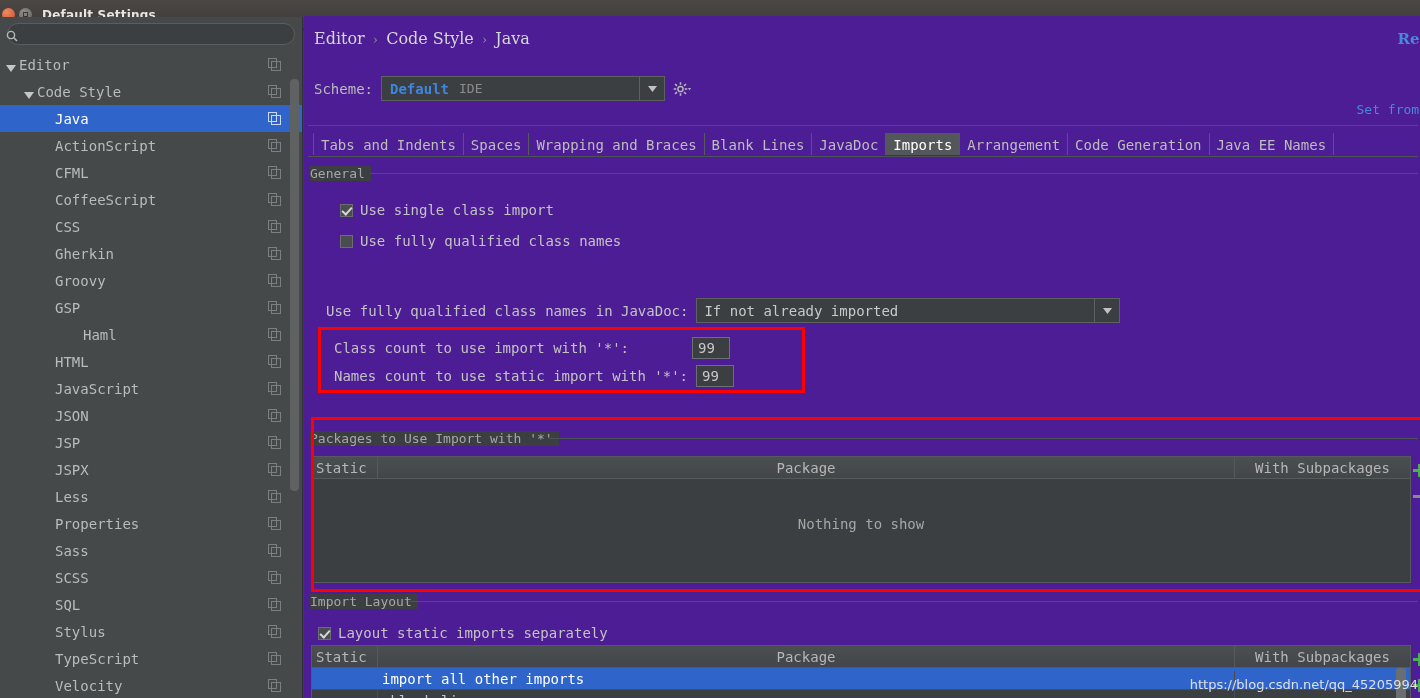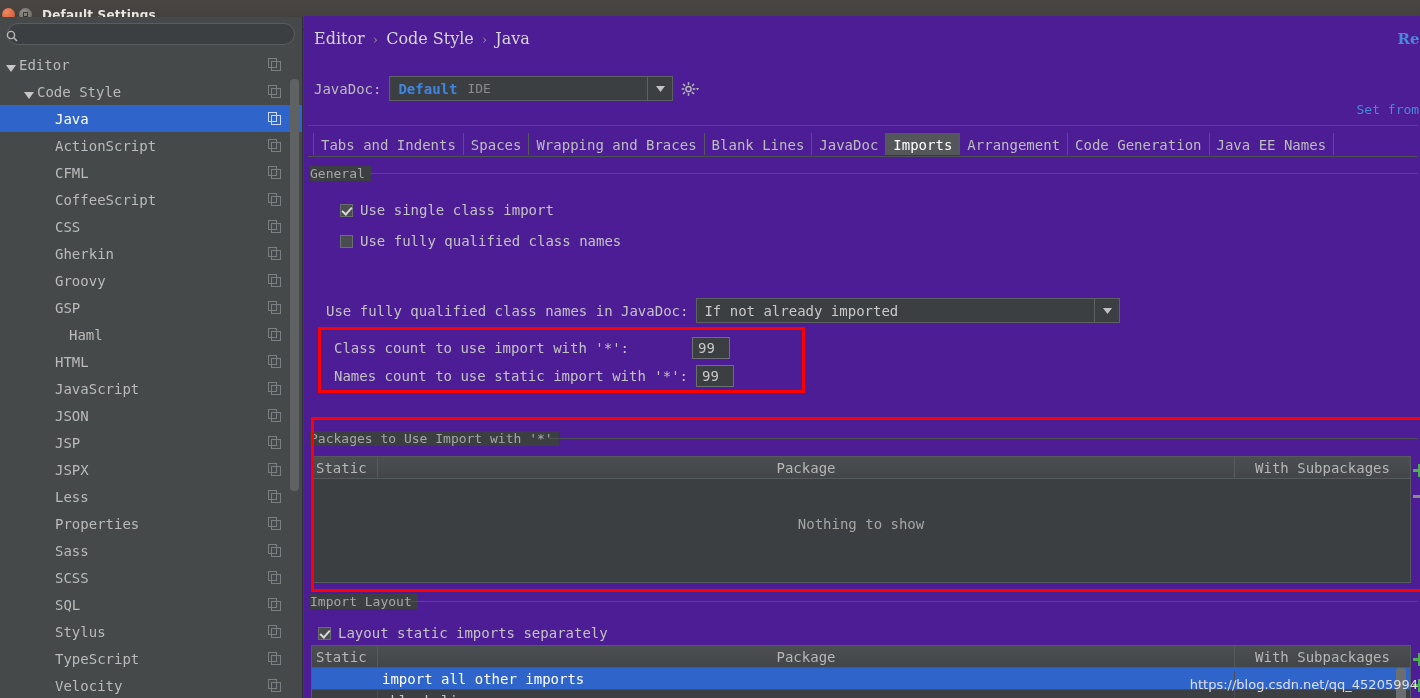--- a/index.html
+++ b/index.html
@@ -289,21 +289,21 @@
             </svg></span>
         </div>
         <div class="tree-item" style="padding-left: 42px;">
           <span class="tw"></span>
           <span>GSP</span>
           <span class="copy-icon"><svg width="13" height="13" viewBox="0 0 13 13">
               <rect x="0.5" y="0.5" width="8" height="9" fill="none" stroke="#8f9294"></rect>
               <rect x="3.5" y="3.5" width="9" height="9" fill="none" stroke="#8f9294"></rect>
             </svg></span>
         </div>
-        <div class="tree-item" style="padding-left: 56px;">
+        <div class="tree-item" style="padding-left: 42px; margin-left: 28px;">
           <span class="tw"></span>
           <span>Haml</span>
           <span class="copy-icon"><svg width="13" height="13" viewBox="0 0 13 13">
               <rect x="0.5" y="0.5" width="8" height="9" fill="none" stroke="#8f9294"></rect>
               <rect x="3.5" y="3.5" width="9" height="9" fill="none" stroke="#8f9294"></rect>
             </svg></span>
         </div>
         <div class="tree-item" style="padding-left: 42px;">
           <span class="tw"></span>
           <span>HTML</span>
@@ -419,21 +419,21 @@
       <span class="sep">›</span>
       <span>Code Style</span>
       <span class="sep">›</span>
       <span>Java</span>
     </div>
 
     <div class="link-reset">Res</div>
     <div class="link-setfrom">Set from.</div>
 
     <div class="scheme-row">
-      <span class="scheme-label">JavaDoc:</span>
+      <span class="scheme-label">Scheme:</span>
       <div class="scheme-combo">
         <div class="scheme-val">
           <span class="scheme-name">Default</span>
           <span class="scheme-sub">IDE</span>
         </div>
         <div class="scheme-arrow">
           <svg width="9" height="6" viewBox="0 0 9 6">
               <polygon points="0,0 9,0 4.5,6" fill="#c2c2c2"></polygon>
             </svg>
         </div>

